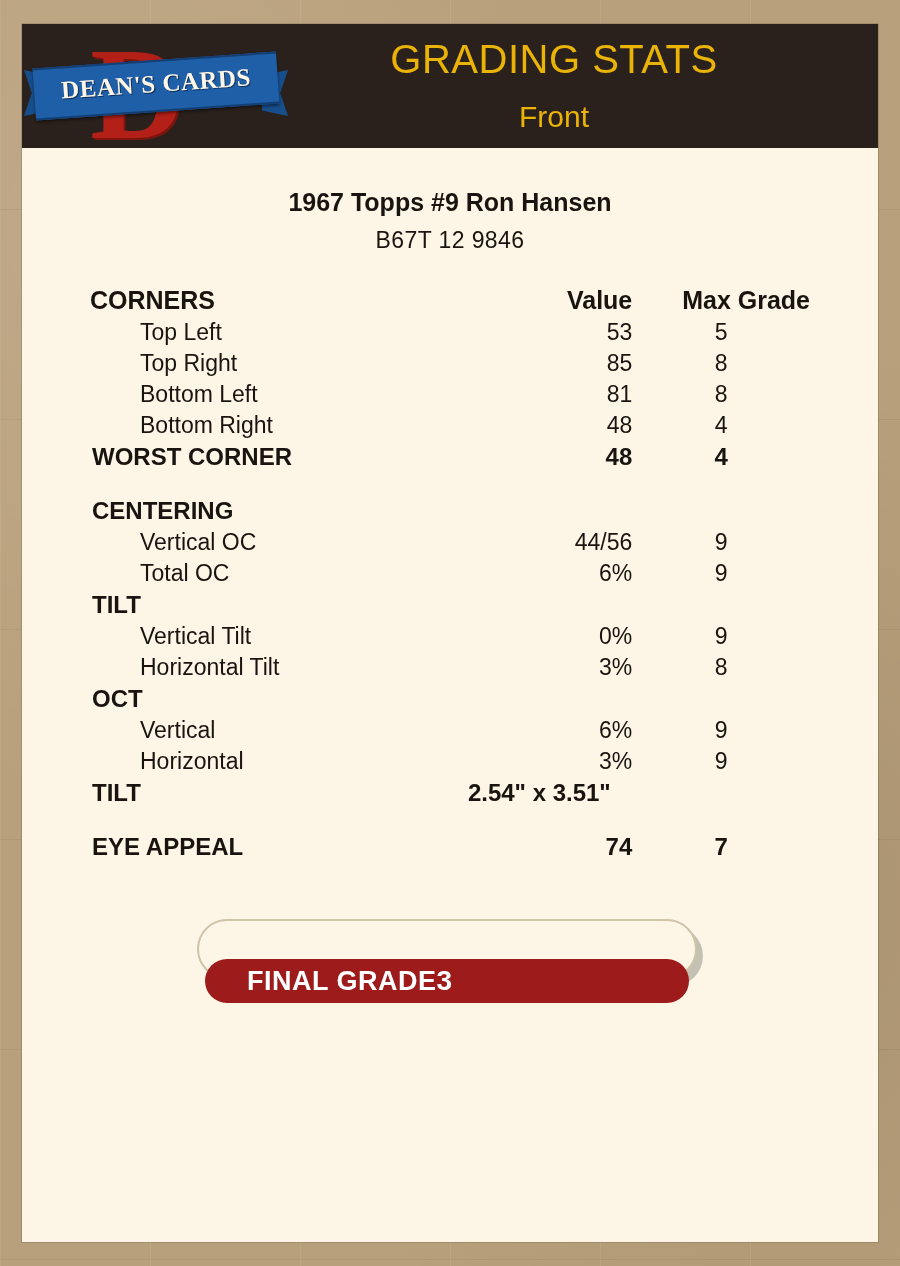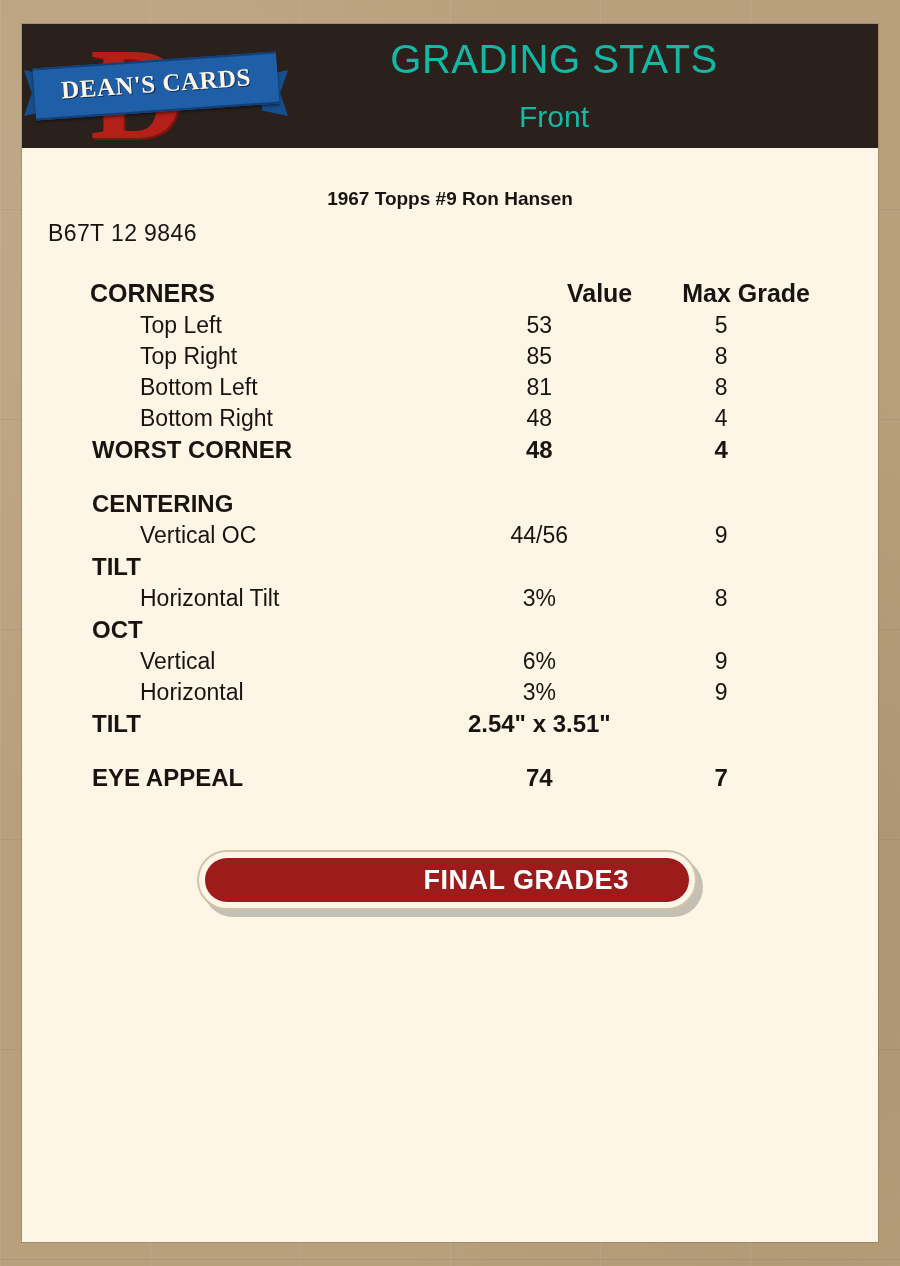--- a/index.html
+++ b/index.html
@@ -98,62 +98,63 @@
     height: 46px;
     background: #174e8c;
     top: 46px;
   }
   .logo .tail-l { left: 2px; clip-path: polygon(0 0, 100% 12%, 100% 88%, 0 100%, 30% 50%); }
   .logo .tail-r { right: 2px; clip-path: polygon(0 12%, 100% 0, 70% 50%, 100% 100%, 0 88%); }
 
   .header-titles {
     flex: 1;
     text-align: center;
-    color: #14b8a6;
+    color: #eab308;
     padding-right: 60px;
   }
   .header-titles .main {
     font-size: 40px;
     letter-spacing: 0.5px;
     line-height: 1.12;
   }
   .header-titles .sub {
     font-size: 30px;
     line-height: 1.2;
     margin-top: 18px;
   }
 
   .body-area {
     padding: 0 26px;
     color: #19140f;
   }
   .card-title {
     text-align: center;
-    font-size: 19px;
+    font-size: 25px;
     font-weight: bold;
     margin-top: 40px;
   }
   .card-id {
+    text-align: center;
     font-size: 23px;
     margin-top: 10px;
     letter-spacing: 0.4px;
   }
 
   table.stats {
     width: 720px;
     margin: 30px auto 0 auto;
     border-collapse: collapse;
     font-size: 23px;
   }
   table.stats td {
     padding: 2px 0 2px 0;
     vertical-align: baseline;
   }
   td.lbl { width: 330px; margin-left: 37px; }
-  td.val { width: 200px; text-align: center; }
+  td.val { width: 200px; text-align: right; }
   td.max { width: 190px; text-align: center; }
   tr.section td.lbl {
     font-weight: bold;
     font-size: 24px;
     padding-left: 2px;
   }
   tr.section td.val, tr.section td.max {
     font-weight: bold;
     font-size: 24px;
   }
@@ -188,27 +189,28 @@
     box-sizing: border-box;
     padding: 6px;
   }
   .final-bar {
     width: 100%;
     height: 100%;
     border-radius: 24px;
     background: #9e1b1b;
     display: flex;
     align-items: center;
-    justify-content: flex-end;
+    justify-content: flex-start;
     box-sizing: border-box;
     padding: 0 34px 0 42px;
     color: #ffffff;
     font-weight: bold;
     font-size: 27px;
     letter-spacing: 0.5px;
+    margin-top: 32px;
   }
   .final-bar .grade-num { font-size: 28px; padding-right: 26px; }
 </style>
 </head>
 <body>
 
 <div class="bg-texture"></div>
 
 <div class="sheet">
 
@@ -268,24 +270,34 @@
           <tr class="section">
             <td class="lbl">CENTERING</td>
             <td class="val"></td>
             <td class="max"></td>
           </tr>
           <tr class="indent">
             <td class="lbl">Vertical OC</td>
             <td class="val">44/56</td>
             <td class="max">9</td>
           </tr>
+          <tr class="indent">
+            <td class="lbl">Total OC</td>
+            <td class="val">6%</td>
+            <td class="max">9</td>
+          </tr>
           <tr class="section">
             <td class="lbl">TILT</td>
             <td class="val"></td>
             <td class="max"></td>
+          </tr>
+          <tr class="indent">
+            <td class="lbl">Vertical Tilt</td>
+            <td class="val">0%</td>
+            <td class="max">9</td>
           </tr>
           <tr class="indent">
             <td class="lbl">Horizontal Tilt</td>
             <td class="val">3%</td>
             <td class="max">8</td>
           </tr>
           <tr class="section">
             <td class="lbl">OCT</td>
             <td class="val"></td>
             <td class="max"></td>

